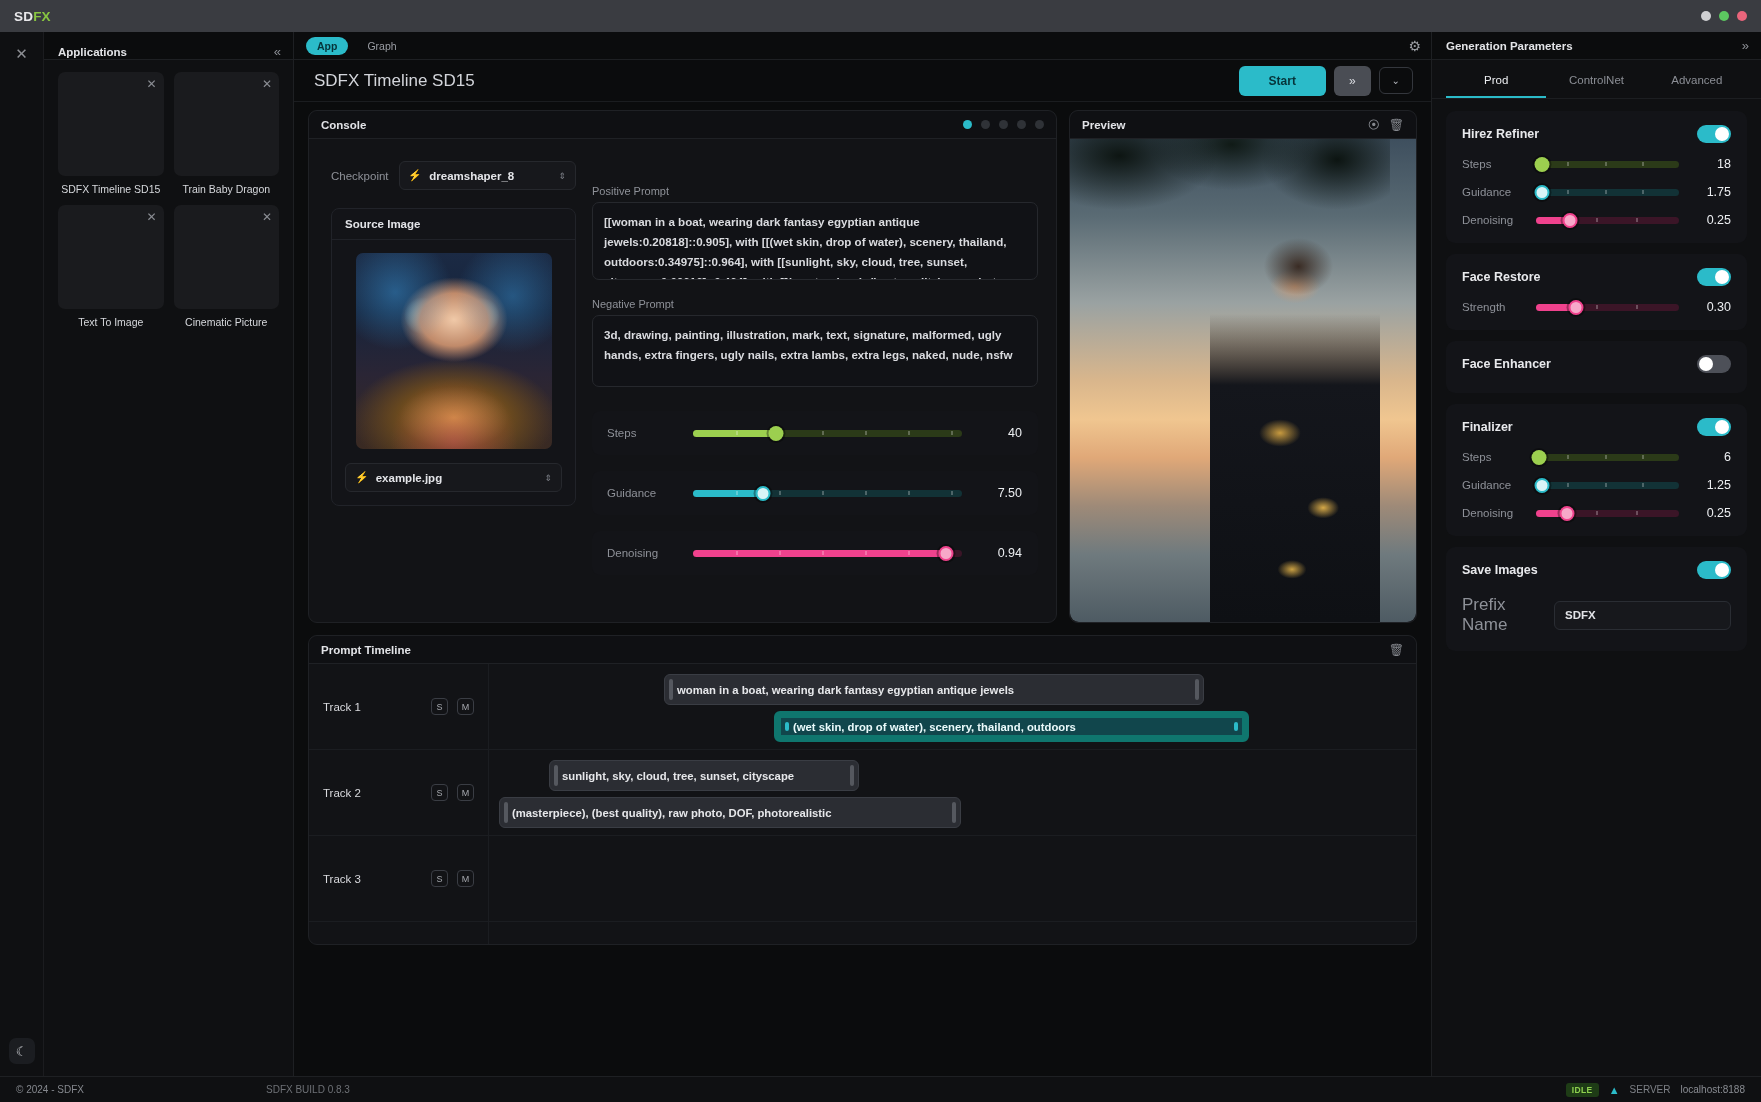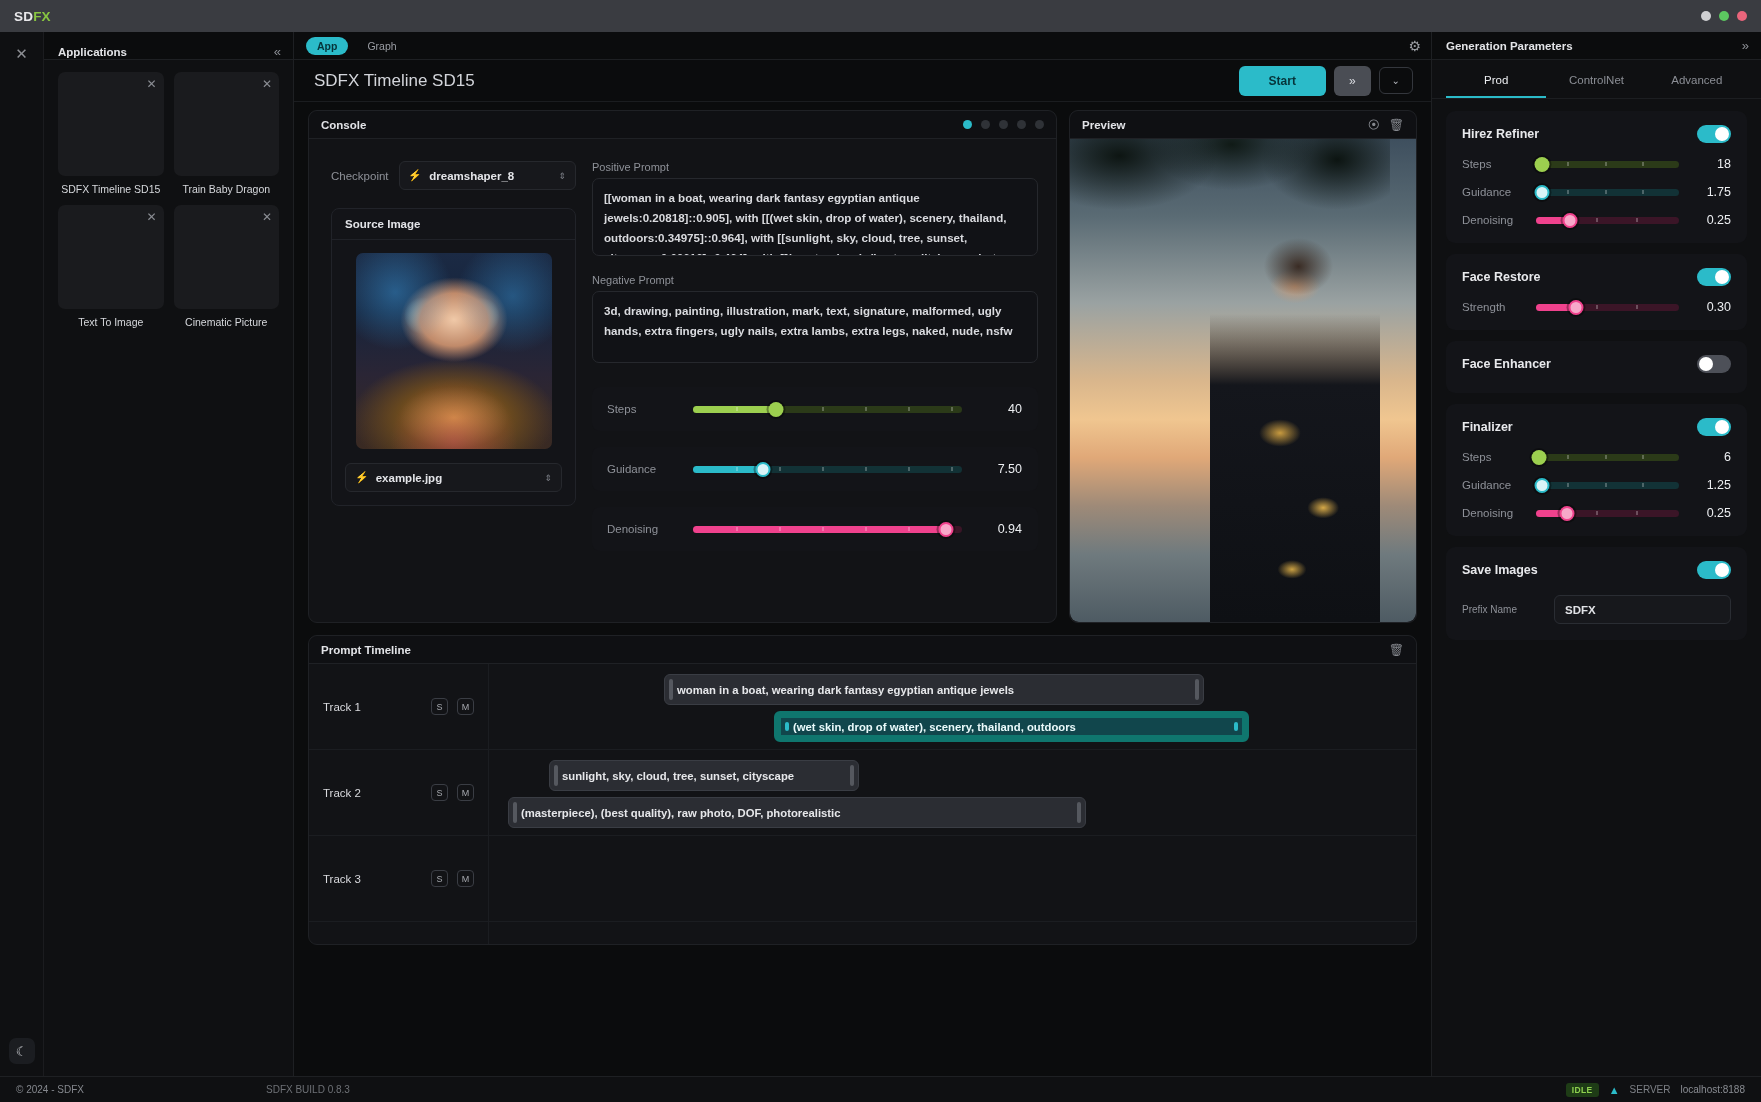--- a/index.html
+++ b/index.html
@@ -141,21 +141,21 @@
   }
   .card-title { font-size: 11.5px; font-weight: bold; color: #e2e3e7; }
   .card-head-right { margin-left: auto; display: flex; align-items: center; gap: 9px; }
   .cdot { width: 9px; height: 9px; border-radius: 50%; background: #2f3237; }
   .cdot.on { background: #2bbbc9; }
   .ic { color: #86898f; font-size: 12px; cursor: pointer; }
 
   .console { flex: 1 1 auto; min-width: 0; height: 513px; }
   .console-body { display: flex; padding: 22px 18px 14px 22px; gap: 16px; flex: 1 1 auto; min-height: 0; }
   .col-left { width: 245px; flex: 0 0 245px; }
-  .col-right { flex: 1 1 auto; min-width: 0; }
+  .col-right { flex: 1 1 auto; min-width: 0; margin-top: 24px; }
 
   .field-row { display: flex; align-items: center; gap: 10px; margin-bottom: 18px; }
   .flabel { font-size: 11.5px; color: #8e9198; }
   .select {
     flex: 1 1 auto; background: #17181c; border: 1px solid #26282d;
     border-radius: 6px; height: 29px; display: flex; align-items: center;
     padding: 0 9px; gap: 7px; cursor: pointer;
   }
   .bolt { color: #e6c84a; font-size: 11px; }
   .select-val { font-size: 11.5px; color: #e4e5e9; font-weight: bold; flex: 1 1 auto; }
@@ -287,21 +287,21 @@
   .toggle .kn {
     position: absolute; top: 2px; left: 2px; width: 14px; height: 14px;
     border-radius: 50%; background: #fff; transition: none;
   }
   .toggle.on .kn { left: 18px; }
   .grow { display: flex; align-items: center; gap: 12px; margin-top: 14px; }
   .grow .gl { font-size: 11.5px; color: #8e9198; width: 62px; flex: 0 0 62px; }
   .grow .gval { width: 40px; flex: 0 0 40px; text-align: right; font-size: 12.5px; color: #eceef1; }
 
   .prefix-row { display: flex; align-items: center; gap: 12px; margin-top: 16px; }
-  .prefix-label { font-size: 10px; color: #8e9198; width: 80px; flex: 0 0 80px; }
+  .prefix-label { font-size: 17px; color: #8e9198; width: 80px; flex: 0 0 80px; }
   .prefix-input {
     flex: 1 1 auto; height: 29px; background: #17181c; border: 1px solid #2a2d33;
     border-radius: 6px; color: #e2e3e7; font-size: 11.5px; padding: 0 10px;
     font-family: "Liberation Sans", sans-serif; font-weight: bold;
   }
 
   
   .status {
     height: 26px; flex: 0 0 26px; background: #0f1012;
     border-top: 1px solid #1e2023; display: flex; align-items: center;
@@ -573,21 +573,21 @@
             </div>
 
             <div class="tl-row">
               <div class="tl-head">
                 <span class="tl-name">Track 2</span>
                 <span class="sm-btn">S</span>
                 <span class="sm-btn">M</span>
               </div>
               <div class="tl-lane">
                 <div class="clip" style="left:60px;width:310px;top:10px">sunlight, sky, cloud, tree, sunset, cityscape</div>
-                <div class="clip" style="left:19px;width:578px;top:47px">(masterpiece), (best quality), raw photo, DOF, photorealistic</div>
+                <div class="clip" style="left:10px;width:462px;top:47px">(masterpiece), (best quality), raw photo, DOF, photorealistic</div>
               </div>
             </div>
 
             <div class="tl-row">
               <div class="tl-head">
                 <span class="tl-name">Track 3</span>
                 <span class="sm-btn">S</span>
                 <span class="sm-btn">M</span>
               </div>
               <div class="tl-lane"></div>

